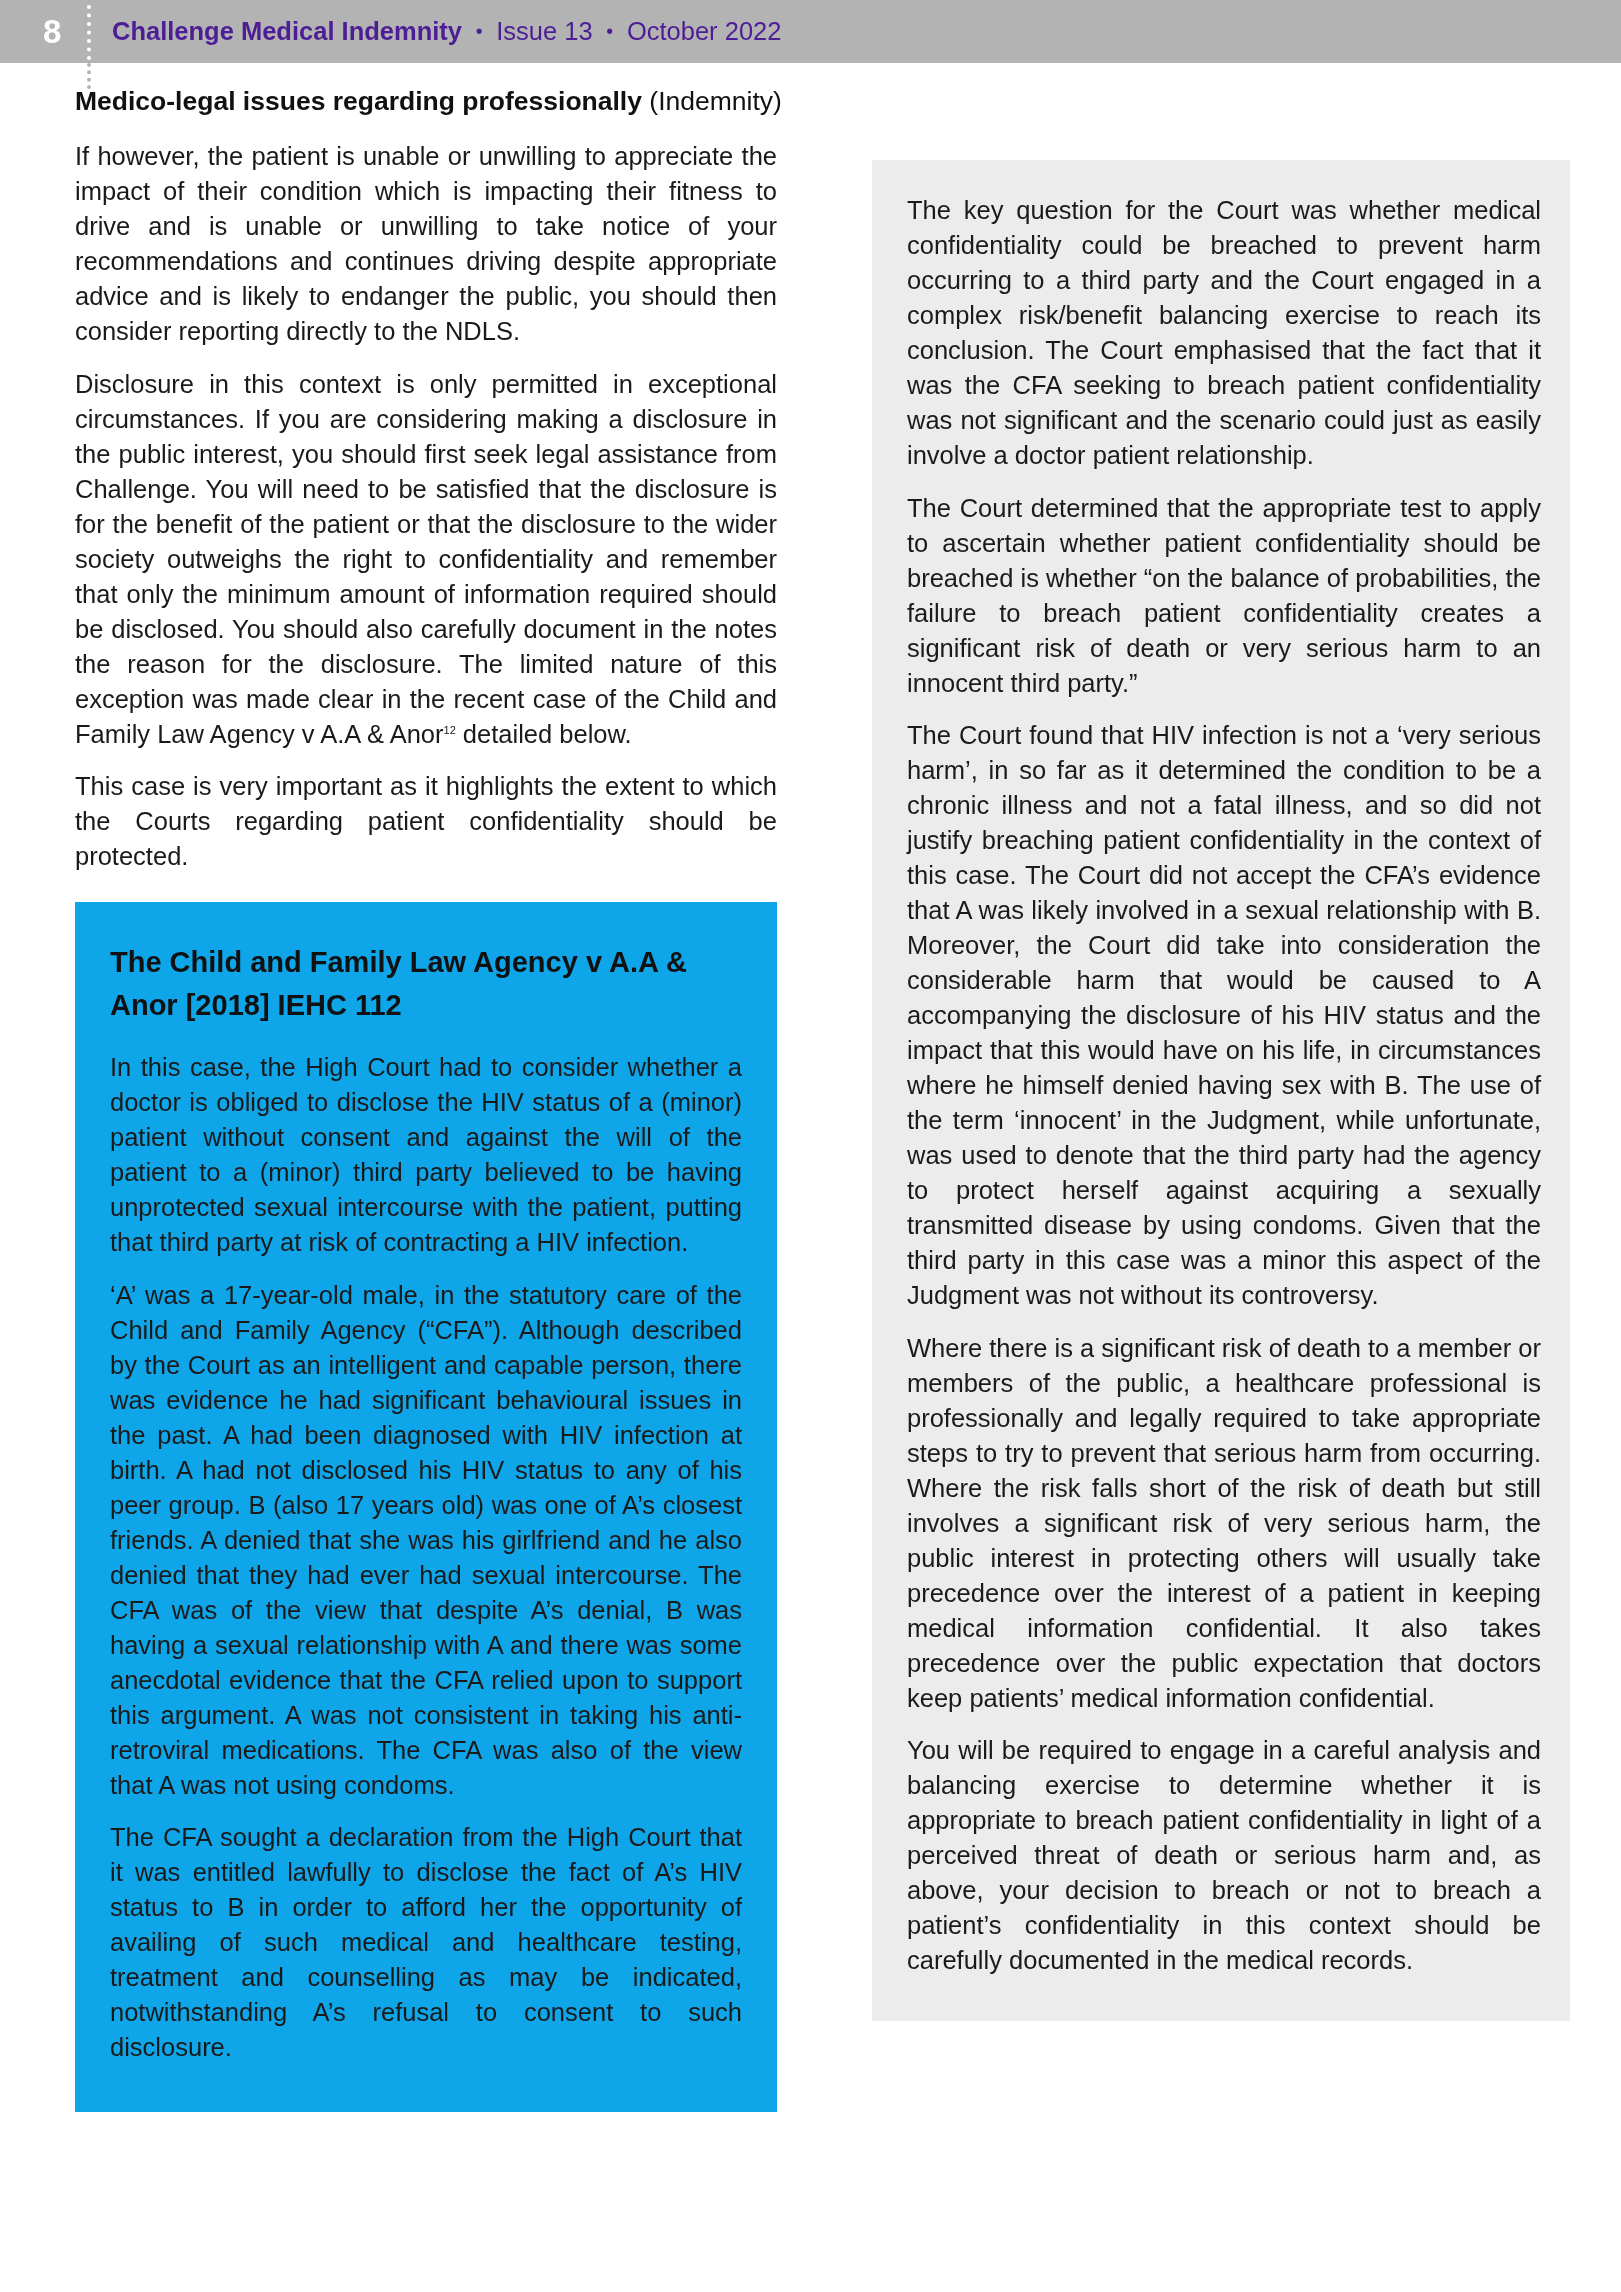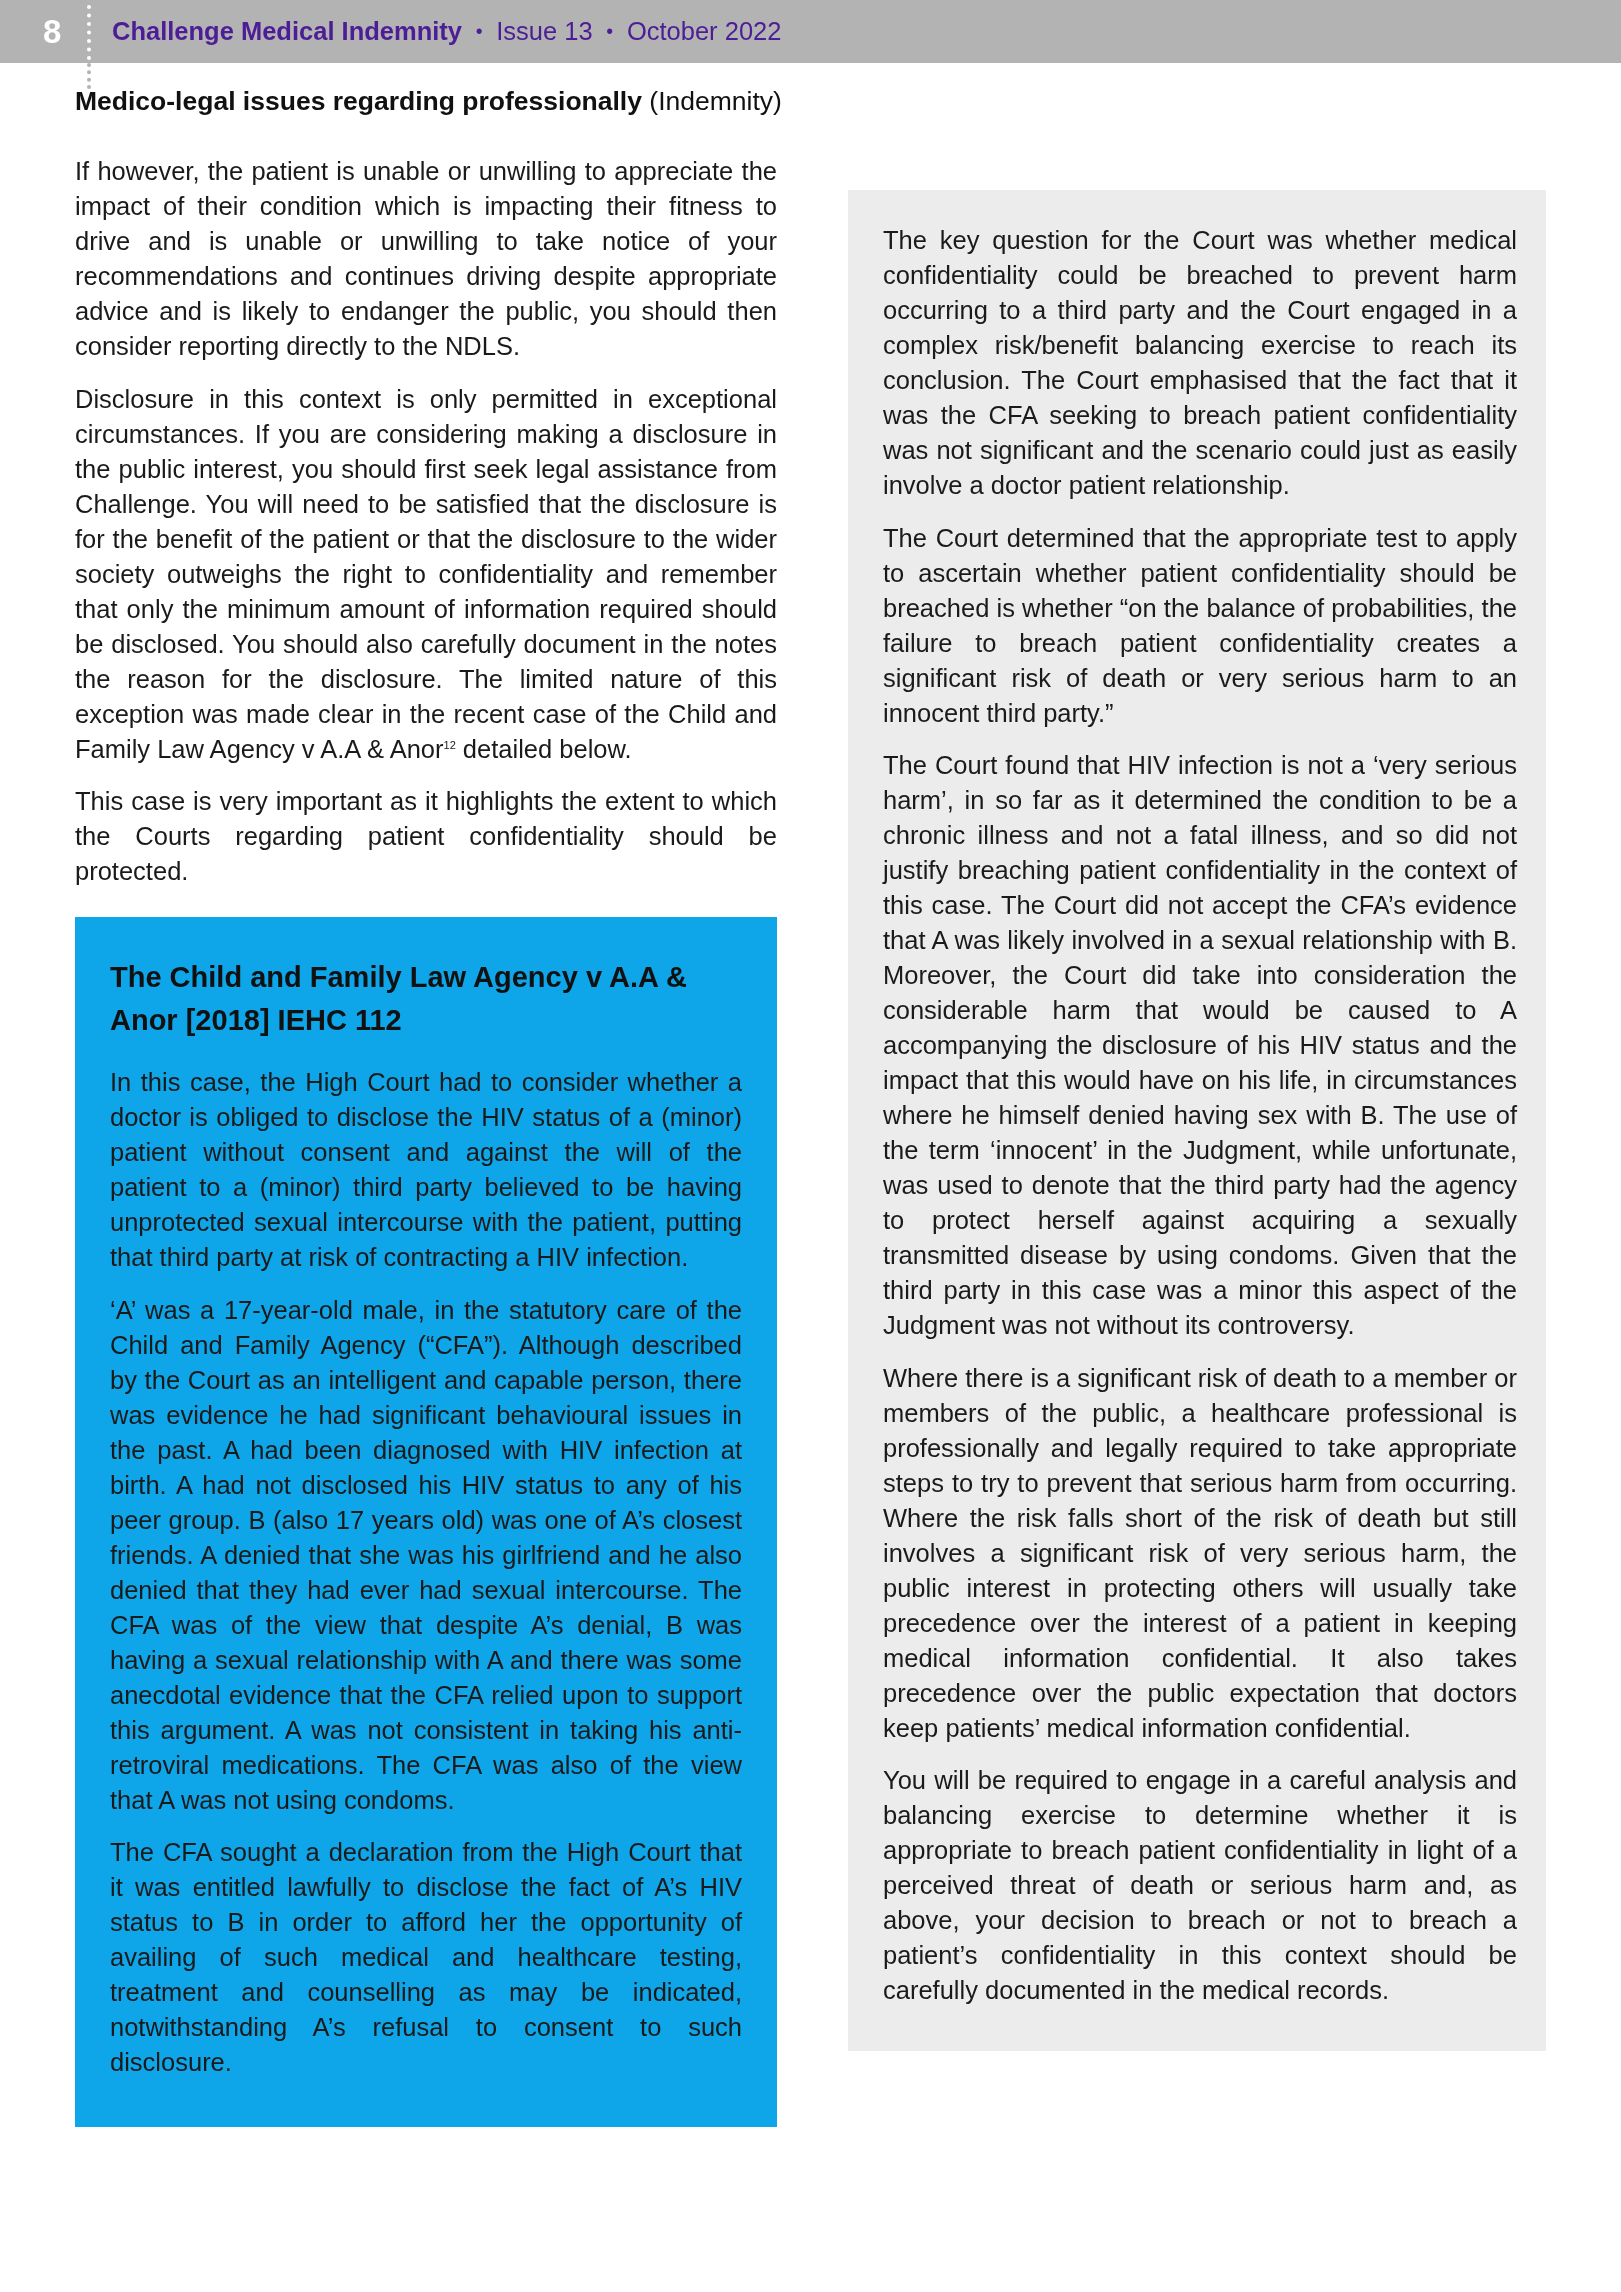--- a/index.html
+++ b/index.html
@@ -65,24 +65,24 @@
     font-size:26.5px;
     line-height:31px;
     font-weight:bold;
     color:#111111;
   }
   .article-title .t-normal { font-weight:normal; }
 
   
   .columns {
     position:absolute;
-    top:154px;
+    top:139px;
     left:75px;
     display:flex;
-    gap:71px;
+    gap:95px;
     align-items:flex-start;
   }
   .col-left  { width:702px; }
   .col-right { width:698px; }
 
   .col-left p, .col-right p, .casebox p {
     margin:0 0 17.6px 0;
     font-size:25.5px;
     line-height:35px;
     text-align:justify;
@@ -96,21 +96,21 @@
   }
   .casebox h2 {
     margin:0 0 23.5px 0;
     font-size:29px;
     line-height:43px;
     font-weight:bold;
     color:#111111;
     text-align:left;
   }
   .graybox {
-    margin-top:36px;
+    margin-top:21px;
     background:#ececec;
     padding:33px 29px 25.5px 35px;
   }
   .graybox p.bold-para {
     font-weight:bold;
     color:#111111;
   }
   .fn {
     font-size:11px;
     line-height:0;

